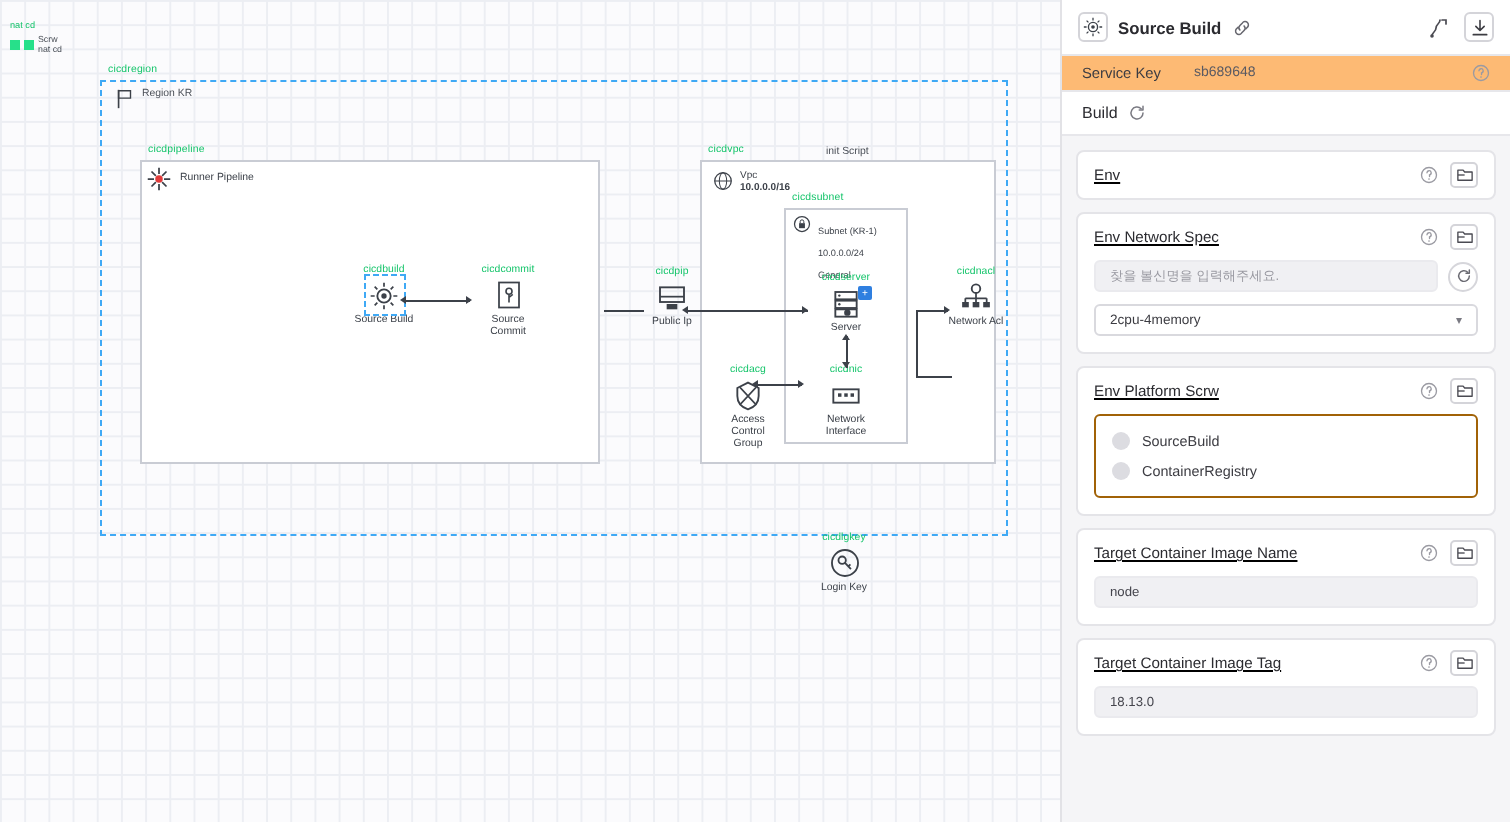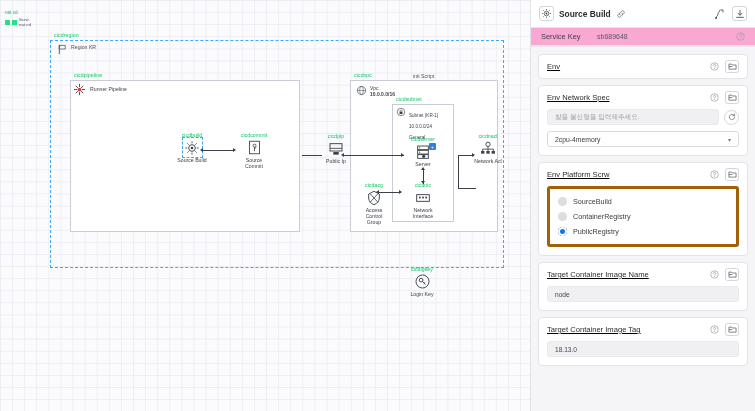--- a/index.html
+++ b/index.html
@@ -127,21 +127,21 @@
   .ph-btn {
     width: 15px; height: 15px; display: flex; align-items: center; justify-content: center;
     border-radius: 3px;
   }
   .ph-btn.boxed { border: 1px solid #d4d4d9; background: #fff; }
 
   .panel-body { flex: 1; overflow: hidden; background: #f5f5f7; }
 
   .field-row {
     display: flex; align-items: center;
-    padding: 4px 10px; gap: 0; background: #f9a8d4;
+    padding: 4px 10px; gap: 0; background: #fdba74;
   }
   .field-row .flabel { font-size: 7.4px; color: #3c3c42; width: 56px; flex-shrink: 0; }
   .field-row .fvalue { font-size: 7px; color: #5a5a62; }
   .field-row .finput {
     flex: 1; height: 15px; background: #eeeef1; border-radius: 3px;
     display: flex; align-items: center; padding: 0 6px;
     font-size: 7px; color: #53535a;
   }
   .field-row .fhelp { margin-left: auto; }
 
@@ -181,21 +181,21 @@
   }
 
   .select {
     height: 16px; background: #fff; border: 1px solid #d9d9de; border-radius: 3px;
     display: flex; align-items: center; padding: 0 7px; margin-top: 6px;
     font-size: 6.8px; color: #3c3c42;
   }
   .select .caret { margin-left: auto; font-size: 6px; color: #7a7a82; }
 
   .radio-box {
-    border: 3px solid #a16207; border-radius: 3px; margin: 0 0 0 0;
+    border: 1px solid #a16207; border-radius: 3px; margin: 0 0 0 0;
     padding: 5px 0;
   }
   .radio-row { display: flex; align-items: center; gap: 6px; padding: 3px 8px; }
   .radio-dot {
     width: 9px; height: 9px; border-radius: 50%;
     background: #dcdce1; flex-shrink: 0;
   }
   .radio-dot.on {
     background: #1273e6;
     box-shadow: inset 0 0 0 2px #fff, inset 0 0 0 3px #1273e6;
@@ -460,20 +460,29 @@
             <circle cx="12" cy="12" r="10" fill="none" stroke="#9a9aa2" stroke-width="1.8"></circle>
             <path d="M9.3 9a2.8 2.8 0 1 1 3.4 2.8V14" fill="none" stroke="#9a9aa2" stroke-width="1.8" stroke-linecap="round"></path>
             <circle cx="12" cy="17.4" r="1.1" fill="#9a9aa2"></circle>
           </svg>
         </span>
       </div>
 
 
       <div class="sep"></div>
 
+      <div class="build-row">
+        <span class="blabel">Build</span>
+        <span>
+          <svg width="9" height="9" viewBox="0 0 24 24">
+            <path d="M20 12a8 8 0 1 1-2.4-5.7" fill="none" stroke="#7a7a82" stroke-width="2" stroke-linecap="round"></path>
+            <path d="M20 3v5h-5" fill="none" stroke="#7a7a82" stroke-width="2" stroke-linecap="round" stroke-linejoin="round"></path>
+          </svg>
+        </span>
+      </div>
 
       <div class="sep"></div>
 
       <div class="card" style="margin-top:7px;">
         <div class="card-head">
           <span class="chtitle">Env</span>
           <span class="chsp"></span>
           <span class="help-icon">
             <svg width="9" height="9" viewBox="0 0 24 24">
               <circle cx="12" cy="12" r="10" fill="none" stroke="#9a9aa2" stroke-width="1.8"></circle>
@@ -546,24 +555,20 @@
         <div class="card-body" style="padding-top:0;">
           <div class="radio-box">
             <div class="radio-row">
               <span class="radio-dot"></span>
               <span class="radio-label">SourceBuild</span>
             </div>
             <div class="radio-row">
               <span class="radio-dot"></span>
               <span class="radio-label">ContainerRegistry</span>
             </div>
-            <div class="radio-row">
-              <span class="radio-dot on"></span>
-              <span class="radio-label">PublicRegistry</span>
-            </div>
           </div>
         </div>
       </div>
 
       <div class="card">
         <div class="card-head">
           <span class="chtitle">Target Container Image Name</span>
           <span class="chsp"></span>
           <span class="help-icon">
             <svg width="9" height="9" viewBox="0 0 24 24">

